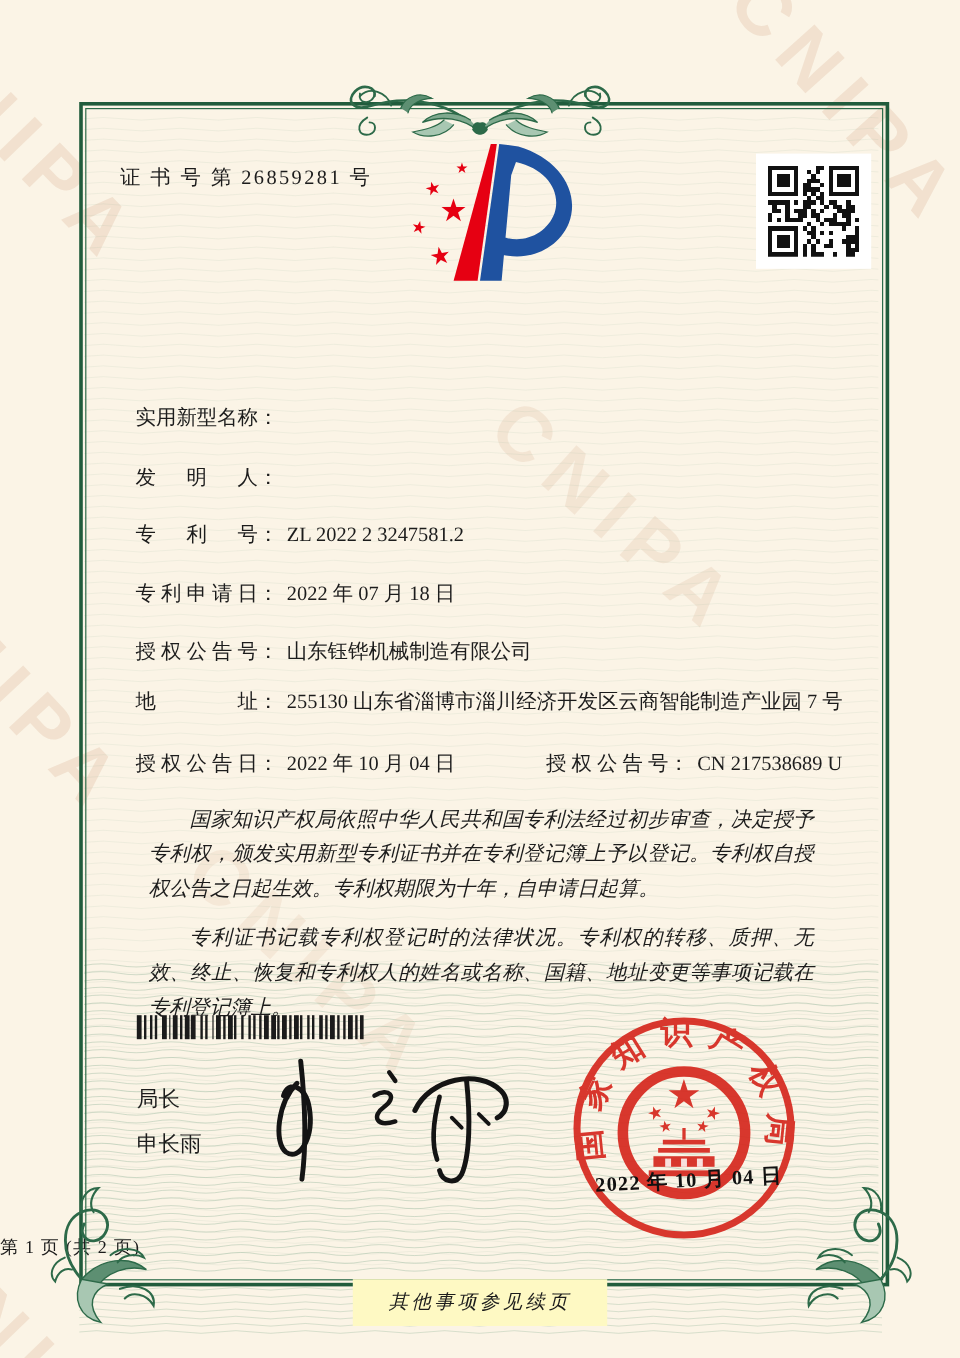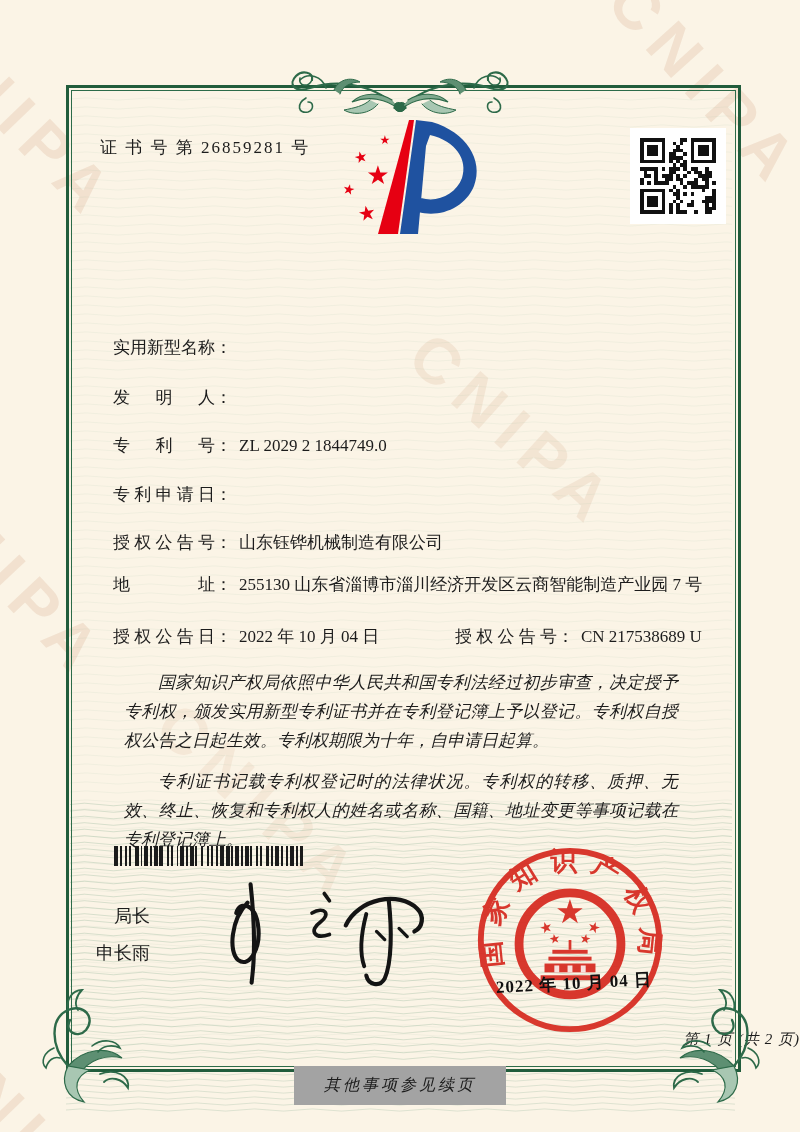--- a/index.html
+++ b/index.html
@@ -25,27 +25,27 @@
   .row{position:absolute;left:113px;right:60px;display:flex;font-size:17px;line-height:24px;}
   .lbl{flex:none;width:102px;text-align:justify;text-align-last:justify;}
   .colon{flex:none;}
   .val{flex:1;margin-left:7px;max-width:470px;}
   .pair2{position:absolute;left:342px;top:0;display:flex;}
   .paras{position:absolute;left:112px;top:656px;width:578px;font-size:17px;line-height:29px;font-style:italic;}
   .paras p{margin:12px;text-indent:2em;text-align:justify;}
   .barcode{position:absolute;left:114px;top:846px;height:20px;display:flex;align-items:stretch;}
   .barcode div{height:100%;}
   .sig-title{position:absolute;left:114px;top:904px;font-size:18px;font-family:"Liberation Sans","DejaVu Sans",sans-serif;}
-  .sig-name{position:absolute;left:96px;top:941px;font-size:18px;font-family:Liberation Mono, monospace;}
+  .sig-name{position:absolute;left:114px;top:941px;font-size:18px;font-family:Liberation Mono, monospace;}
   .sig-script{position:absolute;left:225px;top:880px;width:215px;height:108px;}
   .seal{position:absolute;left:472px;top:842px;width:196px;height:196px;z-index:2;}
   .seal-date{position:absolute;left:486px;top:972px;width:176px;text-align:center;font-size:17px;font-weight:bold;
              letter-spacing:1px;color:#111;transform:rotate(-3deg);z-index:3;}
-  .pageinfo{position:absolute;left:0;right:0;top:1030px;text-align:right;font-size:15px;letter-spacing:1px;font-style:italic;}
-  .note{position:absolute;left:50%;transform:translateX(-50%);top:1066px;background:#a3a3a3;
+  .pageinfo{position:absolute;left:0;right:0;top:1030px;text-align:left;font-size:15px;letter-spacing:1px;}
+  .note{position:absolute;left:50%;transform:translateX(-50%);top:1066px;background:#fef9c3;
         padding:9px 30px;font-size:16px;font-style:italic;letter-spacing:3px;z-index:4;}
 </style>
 </head>
 <body>
 
 <div class="page">
 
   <div class="wm" style="left:-44px;top:0px;transform:rotate(46deg);">CNIPA</div>
   <div class="wm" style="left:648px;top:-36px;transform:rotate(48deg);">CNIPA</div>
   <div class="wm" style="left:444px;top:318px;transform:rotate(42deg);opacity:.8;">CNIPA</div>
@@ -306,25 +306,26 @@
       <span class="lbl">实用新型名称</span>
         <span class="colon">：</span>
     </div>
     <div class="row" style="top:386px">
       <span class="lbl">发明人</span>
         <span class="colon">：</span>
     </div>
     <div class="row" style="top:434px">
       <span class="lbl">专利号</span>
         <span class="colon">：</span>
-      <span class="val">ZL 2029 2 1844749.0</span>
+      <span class="val">ZL 2022 2 3247581.2</span>
     </div>
     <div class="row" style="top:483px">
       <span class="lbl">专利申请日</span>
         <span class="colon">：</span>
+      <span class="val">2022 年 07 月 18 日</span>
     </div>
     <div class="row" style="top:531px">
       <span class="lbl">授权公告号</span>
         <span class="colon">：</span>
       <span class="val">山东钰铧机械制造有限公司</span>
     </div>
     <div class="row" style="top:573px">
       <span class="lbl">地址</span>
         <span class="colon">：</span>
       <span class="val">255130 山东省淄博市淄川经济开发区云商智能制造产业园 7 号</span>

